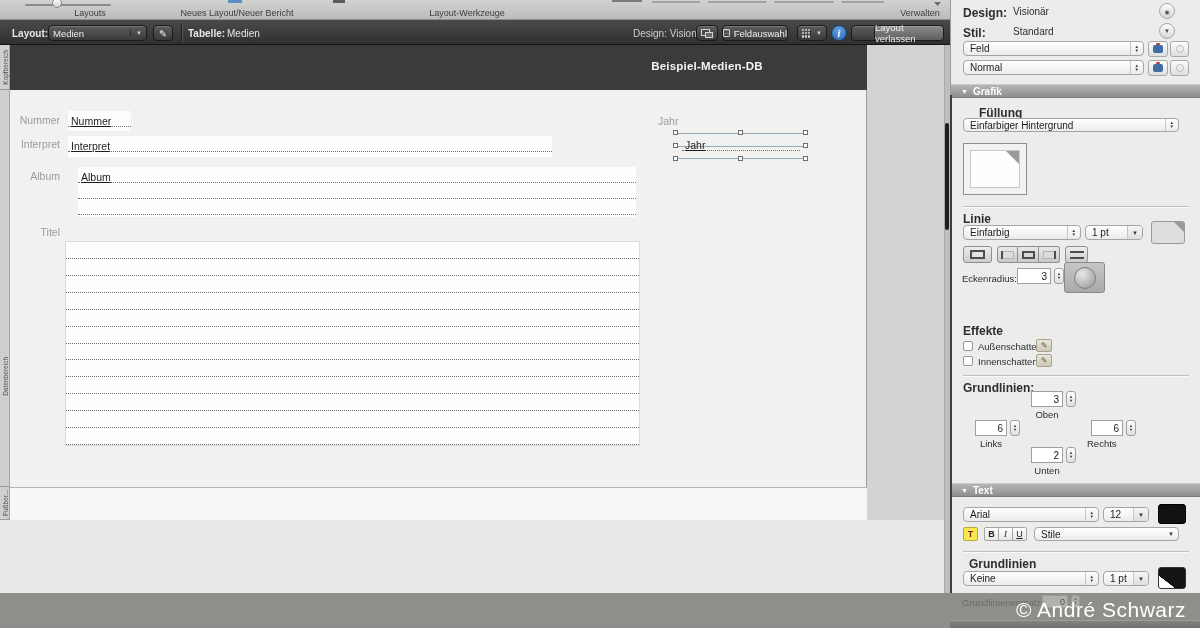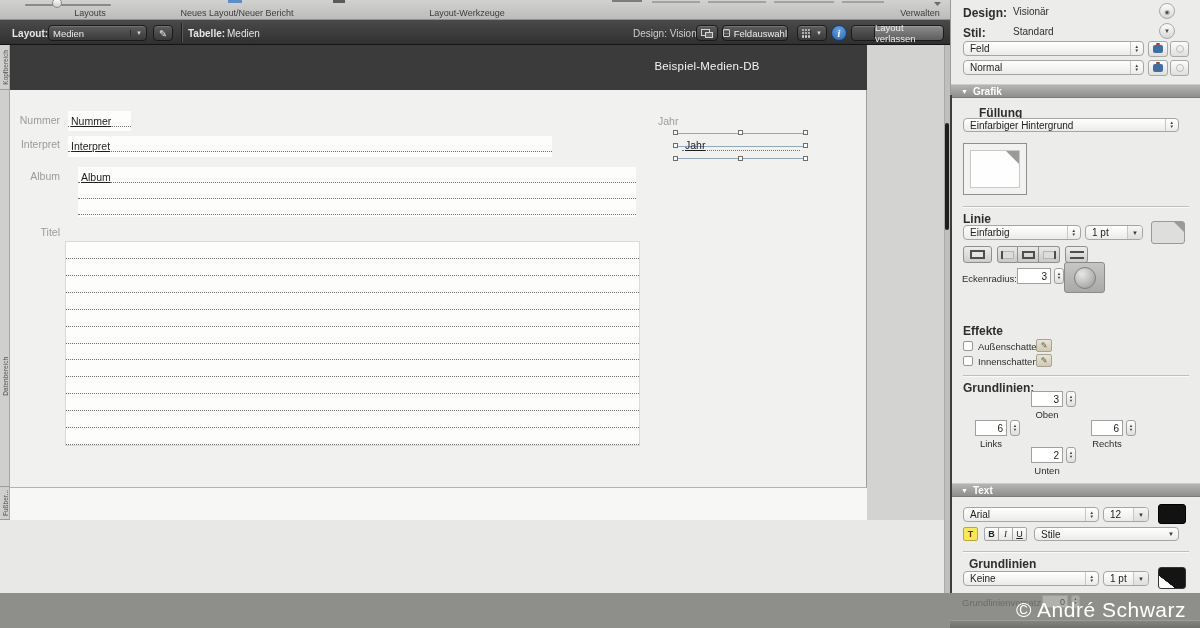--- a/index.html
+++ b/index.html
@@ -46,21 +46,21 @@
   .canvas-area { left:0; top:45px; width:950px; height:548px; background:#d3d3d2; }
   .cv-bottom { left:0; top:475px; width:950px; height:73px; background:#e8e8e7; }
   .part-tabs { left:0; top:0; width:10px; height:475px; background:#cfcfce; border-right:1px solid #a5a5a4; }
   .part-tab { position:absolute; left:0; width:10px; border-bottom:1px solid #9c9c9b;
     display:flex; align-items:center; justify-content:center; }
   .vtext { writing-mode:vertical-rl; transform:rotate(180deg); font-size:6.5px; color:#4f4f4e; white-space:nowrap; }
   .page { left:10px; top:0; width:857px; height:475px; background:#f1f1f0;
     border-right:1px solid #9e9e9d; border-bottom:2px solid #8f8f8e; }
   .page-header { left:10px; top:0; width:857px; height:45px; background:#3b3b3b; }
   .page-title { position:absolute; left:607px; top:15px; width:200px; text-align:center;
-    color:#f4f4f4; font-size:11.5px; font-weight:normal; letter-spacing:.2px; }
+    color:#f4f4f4; font-size:11.5px; font-weight:bold; letter-spacing:.2px; }
   .fld-label { position:absolute; font-size:10.5px; color:#9b9b9a; width:48px; text-align:right; }
   .ffield { position:absolute; background:#fdfdfc; }
   .frow { border-bottom:1px dotted #6f6f6e; height:16px; }
   .ftext { font-size:10.5px; color:#1d1d1c; text-decoration:underline; padding-left:3px; line-height:15px; white-space:nowrap; }
   .titel-field { border:1px solid #dadad9; display:flex; flex-direction:column; }
   .titel-field .frow { flex:1; height:auto; }
   .footer-band { left:10px; top:442px; width:857px; height:33px; background:#f7f7f6;
     border-top:1px solid #b3b3b2; }
   
   .jahr-field { left:676px; top:88px; width:131px; height:26px;
@@ -387,21 +387,21 @@
 
     <span class="i-blabel" style="left:12px;top:381px;">Grundlinien:</span>
     <input class="num" style="left: 80px; top: 391px; width: 32px;" readonly="" value="3">
     <span class="stp" style="left:115px;top:391px;"></span>
     <span class="i-label" style="left:76px;top:409px;width:40px;text-align:center;font-size:9.5px;">Oben</span>
     <input class="num" style="left: 24px; top: 420px; width: 32px;" readonly="" value="6">
     <span class="stp" style="left:59px;top:420px;"></span>
     <span class="i-label" style="left:20px;top:438px;width:40px;text-align:center;font-size:9.5px;">Links</span>
     <input class="num" style="left: 140px; top: 420px; width: 32px;" readonly="" value="6">
     <span class="stp" style="left:175px;top:420px;"></span>
-    <span class="i-label" style="left:136px;top:438px;width:40px;text-align:center;font-size:9.5px;">Rechts</span>
+    <span class="i-label" style="left:136px;top:438px;width:40px;text-align:left;font-size:9.5px;">Rechts</span>
     <input class="num" style="left: 80px; top: 447px; width: 32px;" readonly="" value="2">
     <span class="stp" style="left:115px;top:447px;"></span>
     <span class="i-label" style="left:76px;top:465px;width:40px;text-align:center;font-size:9.5px;">Unten</span>
 
     <div class="shead" style="top:483px;">
       <span class="tri">▼</span>
       <span>Text</span>
     </div>
     <div class="dd" style="left:12px;top:507px;width:136px;">
       <span class="lbl">Arial</span>

